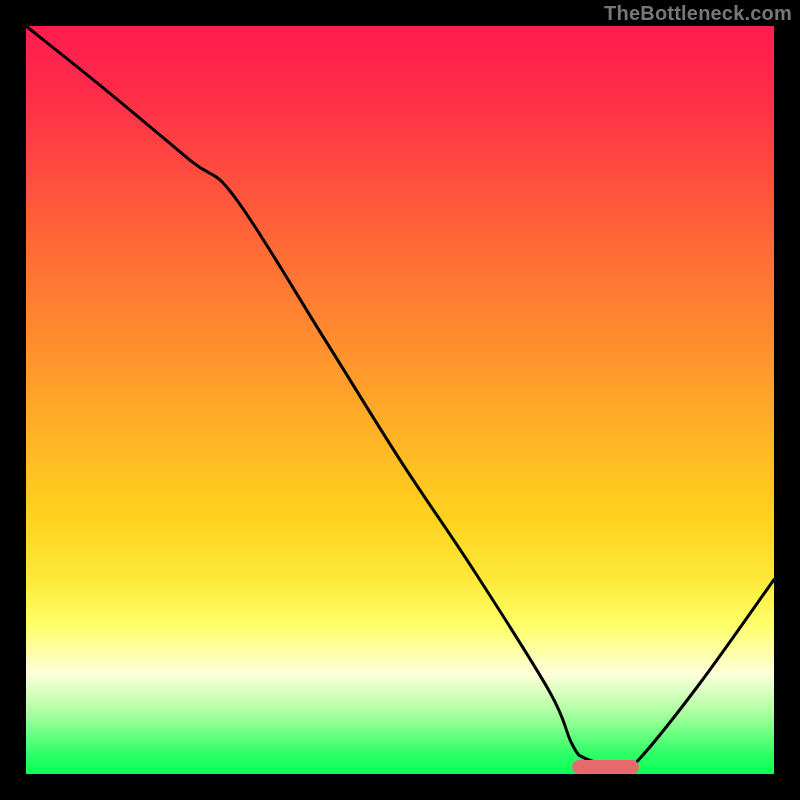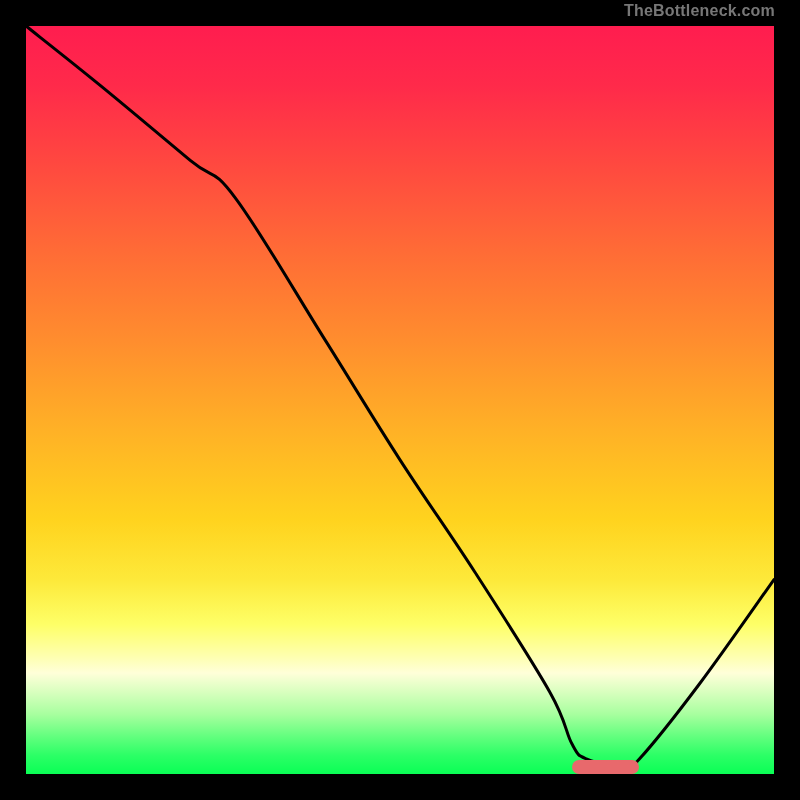--- a/index.html
+++ b/index.html
@@ -42,23 +42,23 @@
       #d9ffbf 89%,
       #a8ff9f 92%,
       #62ff7e 95%,
       #2cff66 97.5%,
       #0aff55 100%
     );
   }
   .watermark {
     position: absolute;
     top: 2px;
-    right: 25px;
+    right: 8px;
     color: #777;
-    font-size: 16px;
+    font-size: 20px;
     font-weight: 600;
     letter-spacing: 0.2px;
     user-select: none;
   }
   svg.curve {
     position: absolute;
     top: 0;
     left: 0;
   }
   .min-marker {

